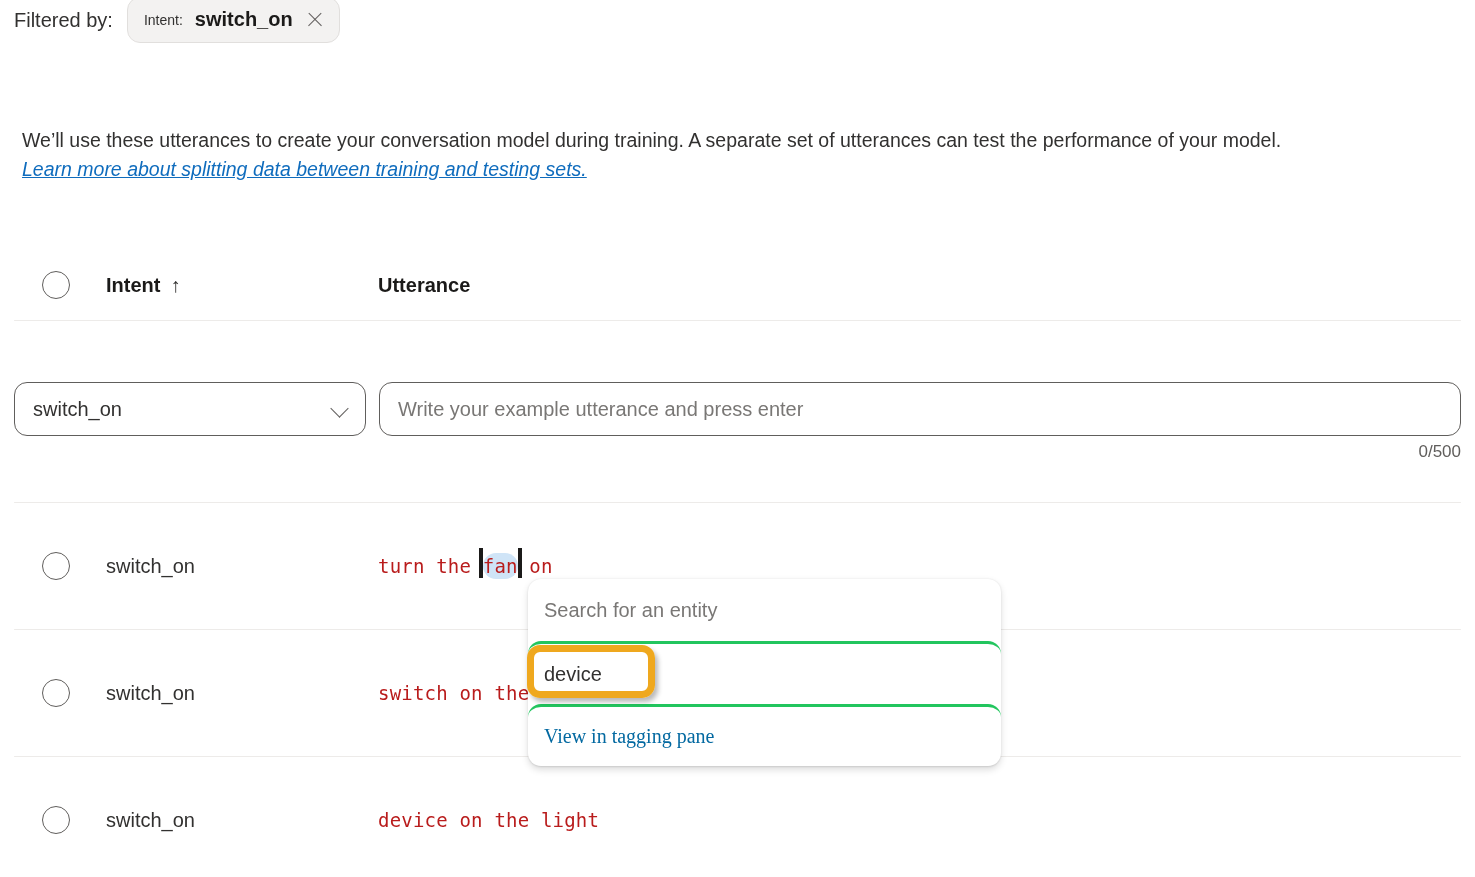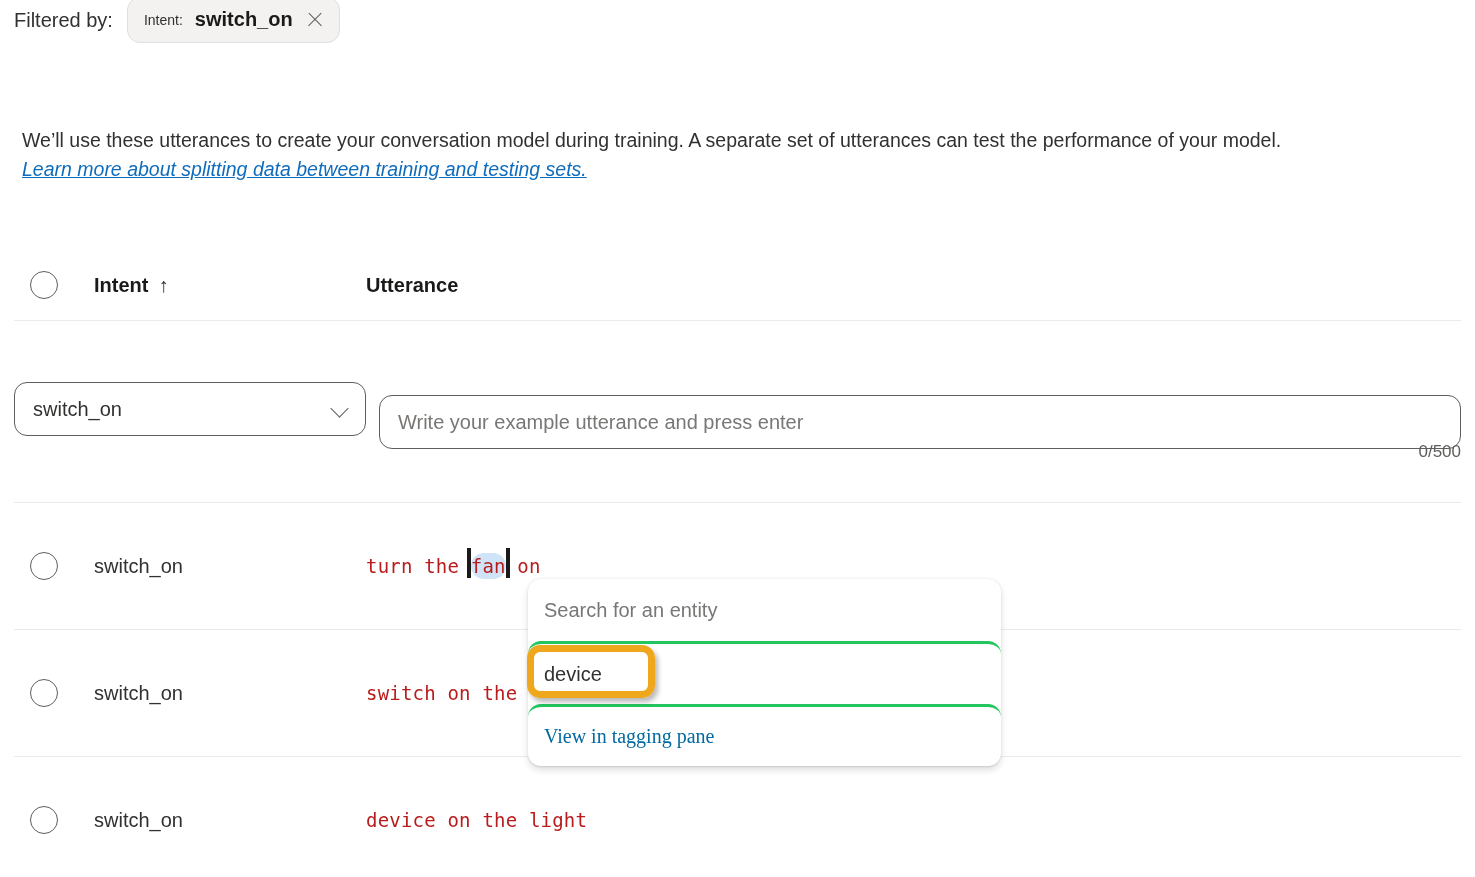--- a/index.html
+++ b/index.html
@@ -51,21 +51,21 @@
   .description a {
     color: #0f6cbd; text-decoration: underline; font-style: italic;
   }
 
   
   .table { position: absolute; left: 0; top: 250px; width: 1475px; }
   .divider { height: 1px; background: #edebe9; margin: 0 14px; }
 
   .row {
     display: flex; align-items: center;
-    height: 70px; padding-left: 2px;
+    height: 70px; padding-left: 14px;
   }
   .row.header { height: 70px; }
   .row.utt { height: 126px; }
 
   .circle-cell { width: 92px; flex: none; display: flex; align-items: center; }
   .circle {
     width: 28px; height: 28px; border-radius: 50%;
     border: 1.6px solid #605e5c; background: transparent;
     margin-left: 28px; cursor: pointer;
   }
@@ -111,21 +111,21 @@
   }
   .chev::before {
     content: ""; position: absolute; left: 2px; top: 2px;
     width: 12px; height: 12px;
     border-right: 1.6px solid #605e5c; border-bottom: 1.6px solid #605e5c;
     transform: rotate(45deg);
   }
   .utt-input {
     position: absolute; left: 379px; top: 382px;
     width: 1082px; height: 54px;
-    border: 1px solid #605e5c; background: #fff; margin-top: 13px;
+    border: 1px solid #605e5c; background: #fff;
   }
   .utt-input input {
     width: 100%; height: 100%; border: 0; outline: none;
     padding: 0 18px; font-size: 20px;
     font-family: "Liberation Sans", sans-serif; color: #323130;
     background: transparent;
   }
   .utt-input input::placeholder { color: #797775; }
   .counter {
     position: absolute; right: 14px; top: 442px;

